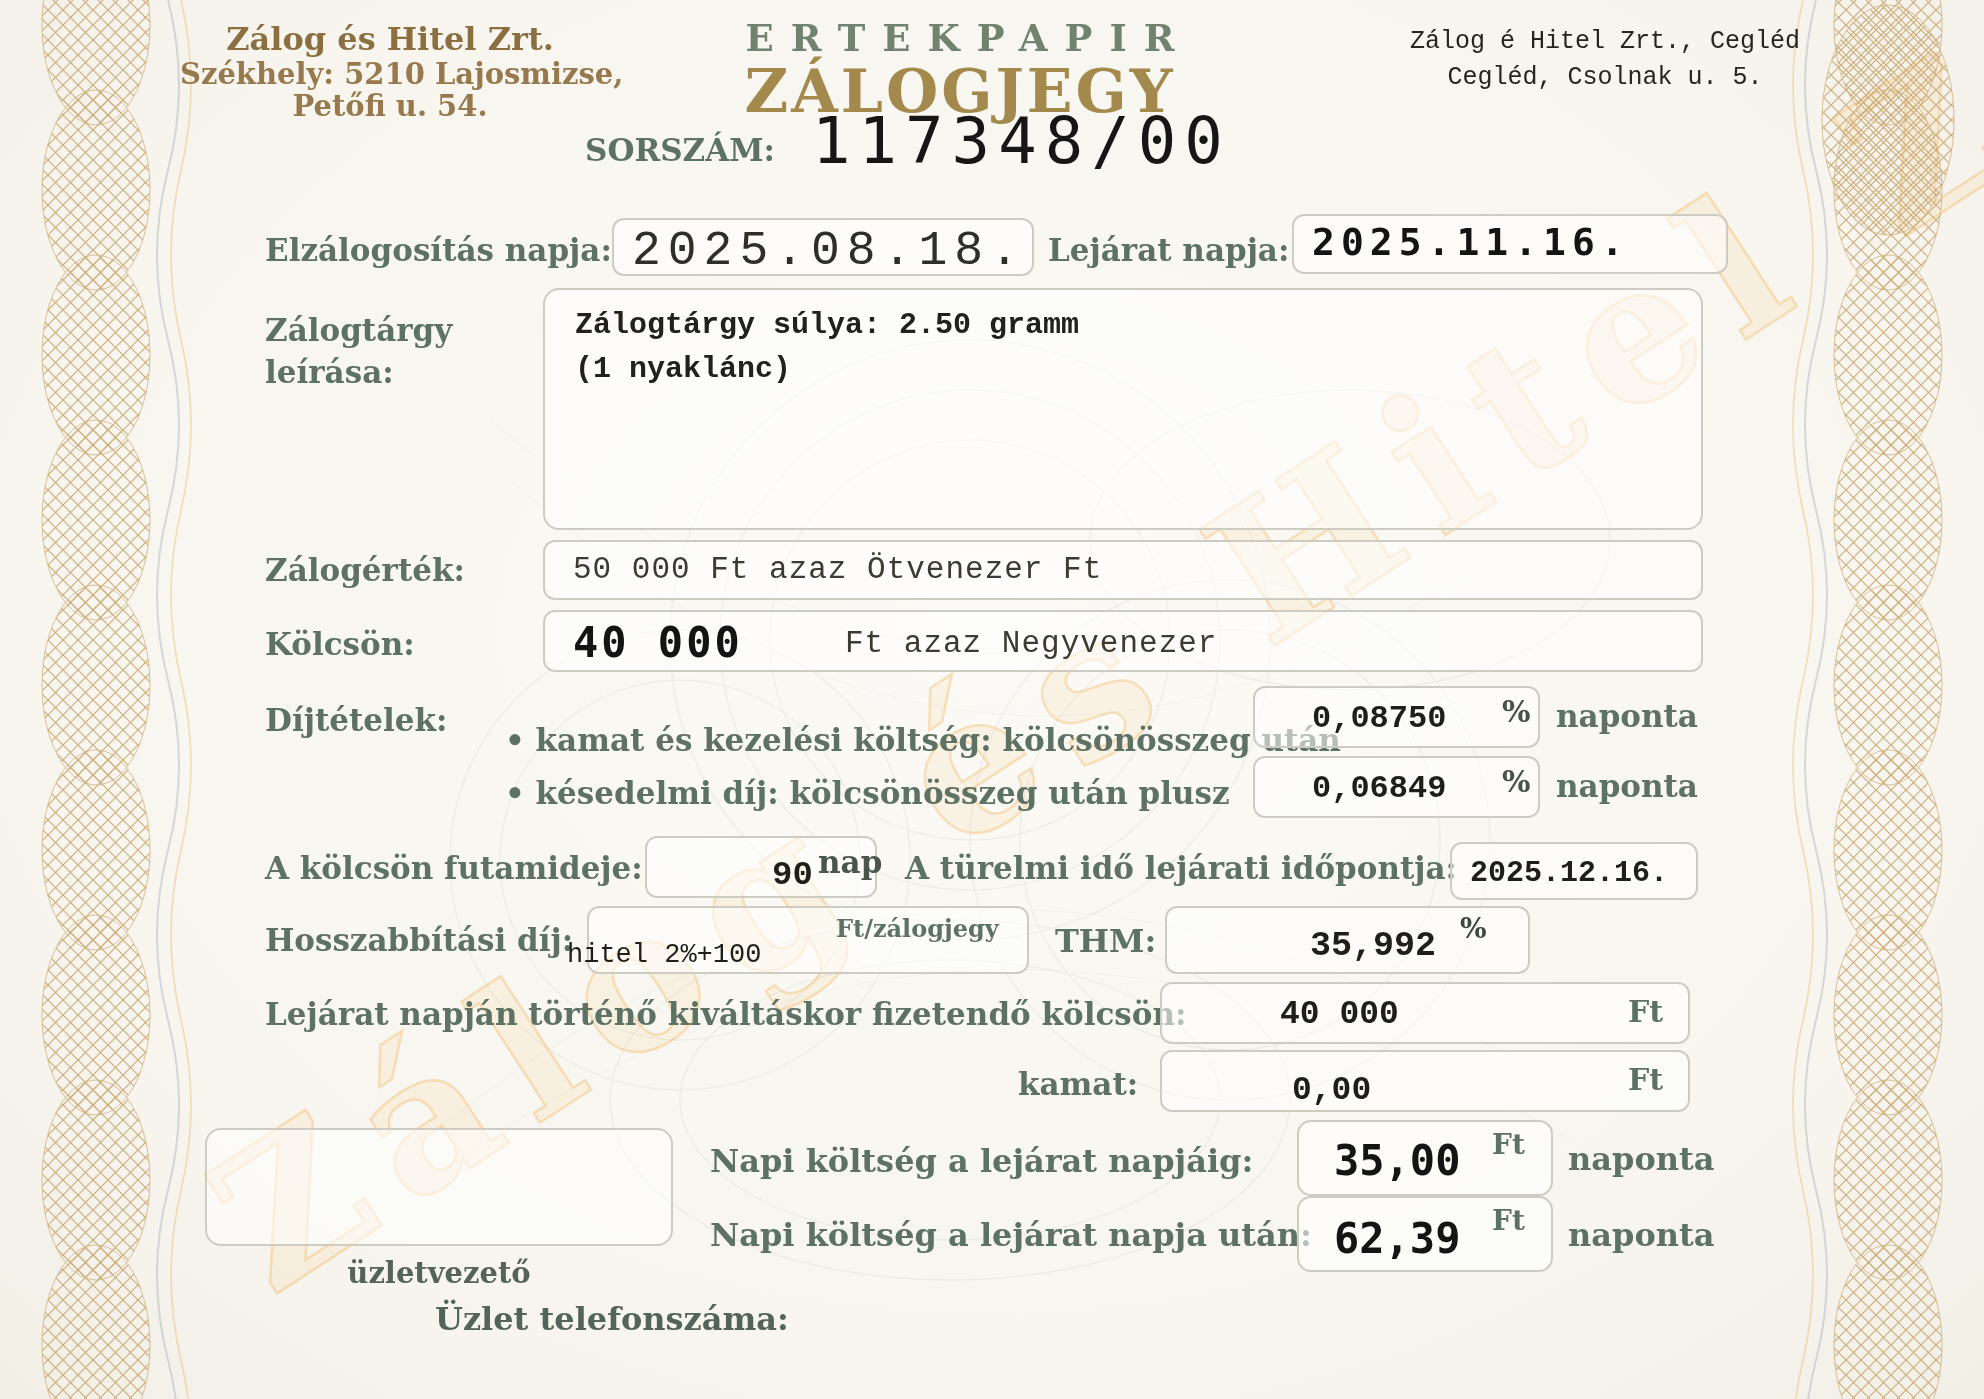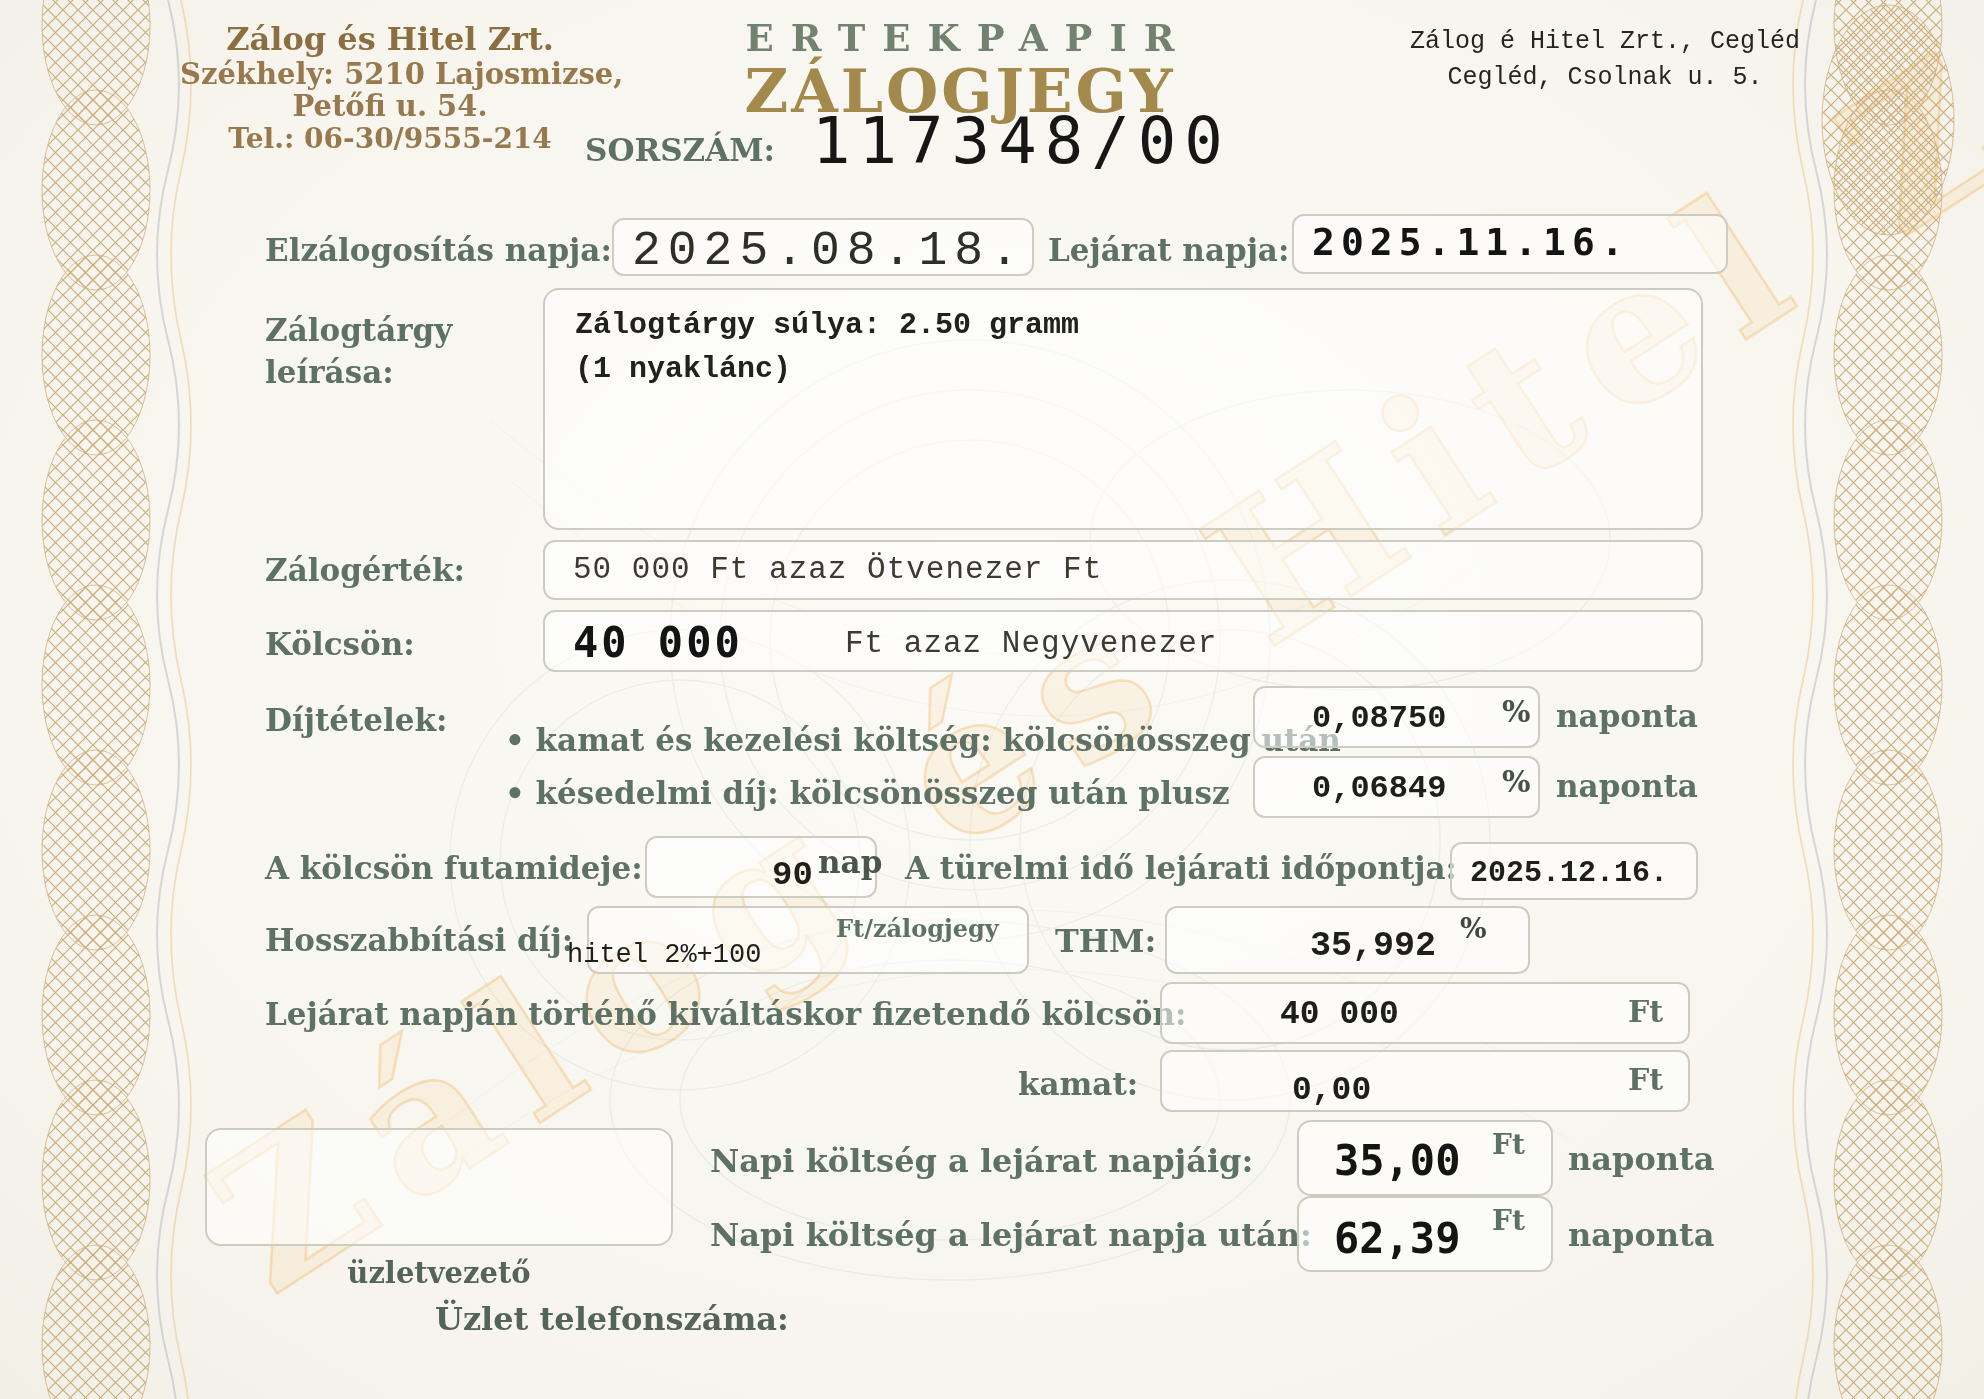--- a/index.html
+++ b/index.html
@@ -92,21 +92,20 @@
       </g>
       <path d="M150 0 Q172 85 150 170 T150 340 T150 510 T150 680 T150 850 T150 1020 T150 1190 T150 1360 T150 1530" stroke="#a9b0ba" stroke-width="2" opacity="0.45" fill="none"></path>
       <path d="M163 0 Q183 85 163 170 T163 340 T163 510 T163 680 T163 850 T163 1020 T163 1190 T163 1360 T163 1530" stroke="#e8c27a" stroke-width="1.6" opacity="0.5" fill="none"></path>
     </g>
   </svg>
 
   <div class="abs center" style="left:180px;top:22px;width:420px;line-height:1.12;">
     <div class="lbl" style="color:#8b6f41;font-size:32px;">Zálog és Hitel Zrt.</div>
     <div class="lbl brown" style="font-size:29px;">Székhely: 5210 Lajosmizse,</div>
     <div class="lbl brown" style="font-size:29px;">Petőfi u. 54.</div>
-    <div class="lbl brown" style="font-size:28px;">Tel.: 06-30/9555-214</div>
   </div>
 
   <div class="abs center lbl" style="left:690px;top:16px;width:540px;font-size:37px;letter-spacing:17px;text-indent:17px;color:#71836f;">ERTEKPAPIR</div>
   <div class="abs center" style="left:690px;top:56px;width:540px;font-family:'DejaVu Serif',serif;font-weight:bold;font-size:60px;letter-spacing:3px;color:#a3894c;">ZÁLOGJEGY</div>
   <div class="abs lbl" style="left:585px;top:132px;font-size:31px;">SORSZÁM:</div>
   <div class="abs dmono" style="left:812px;top:104px;font-size:64px;font-weight:normal;letter-spacing:8px;color:#161616;">117348/00</div>
 
   <div class="abs center mono" style="left:1380px;top:24px;width:450px;font-size:25px;line-height:1.45;color:#26261f;">
     <div>Zálog é Hitel Zrt., Cegléd</div>
     <div>Cegléd, Csolnak u. 5.</div>

